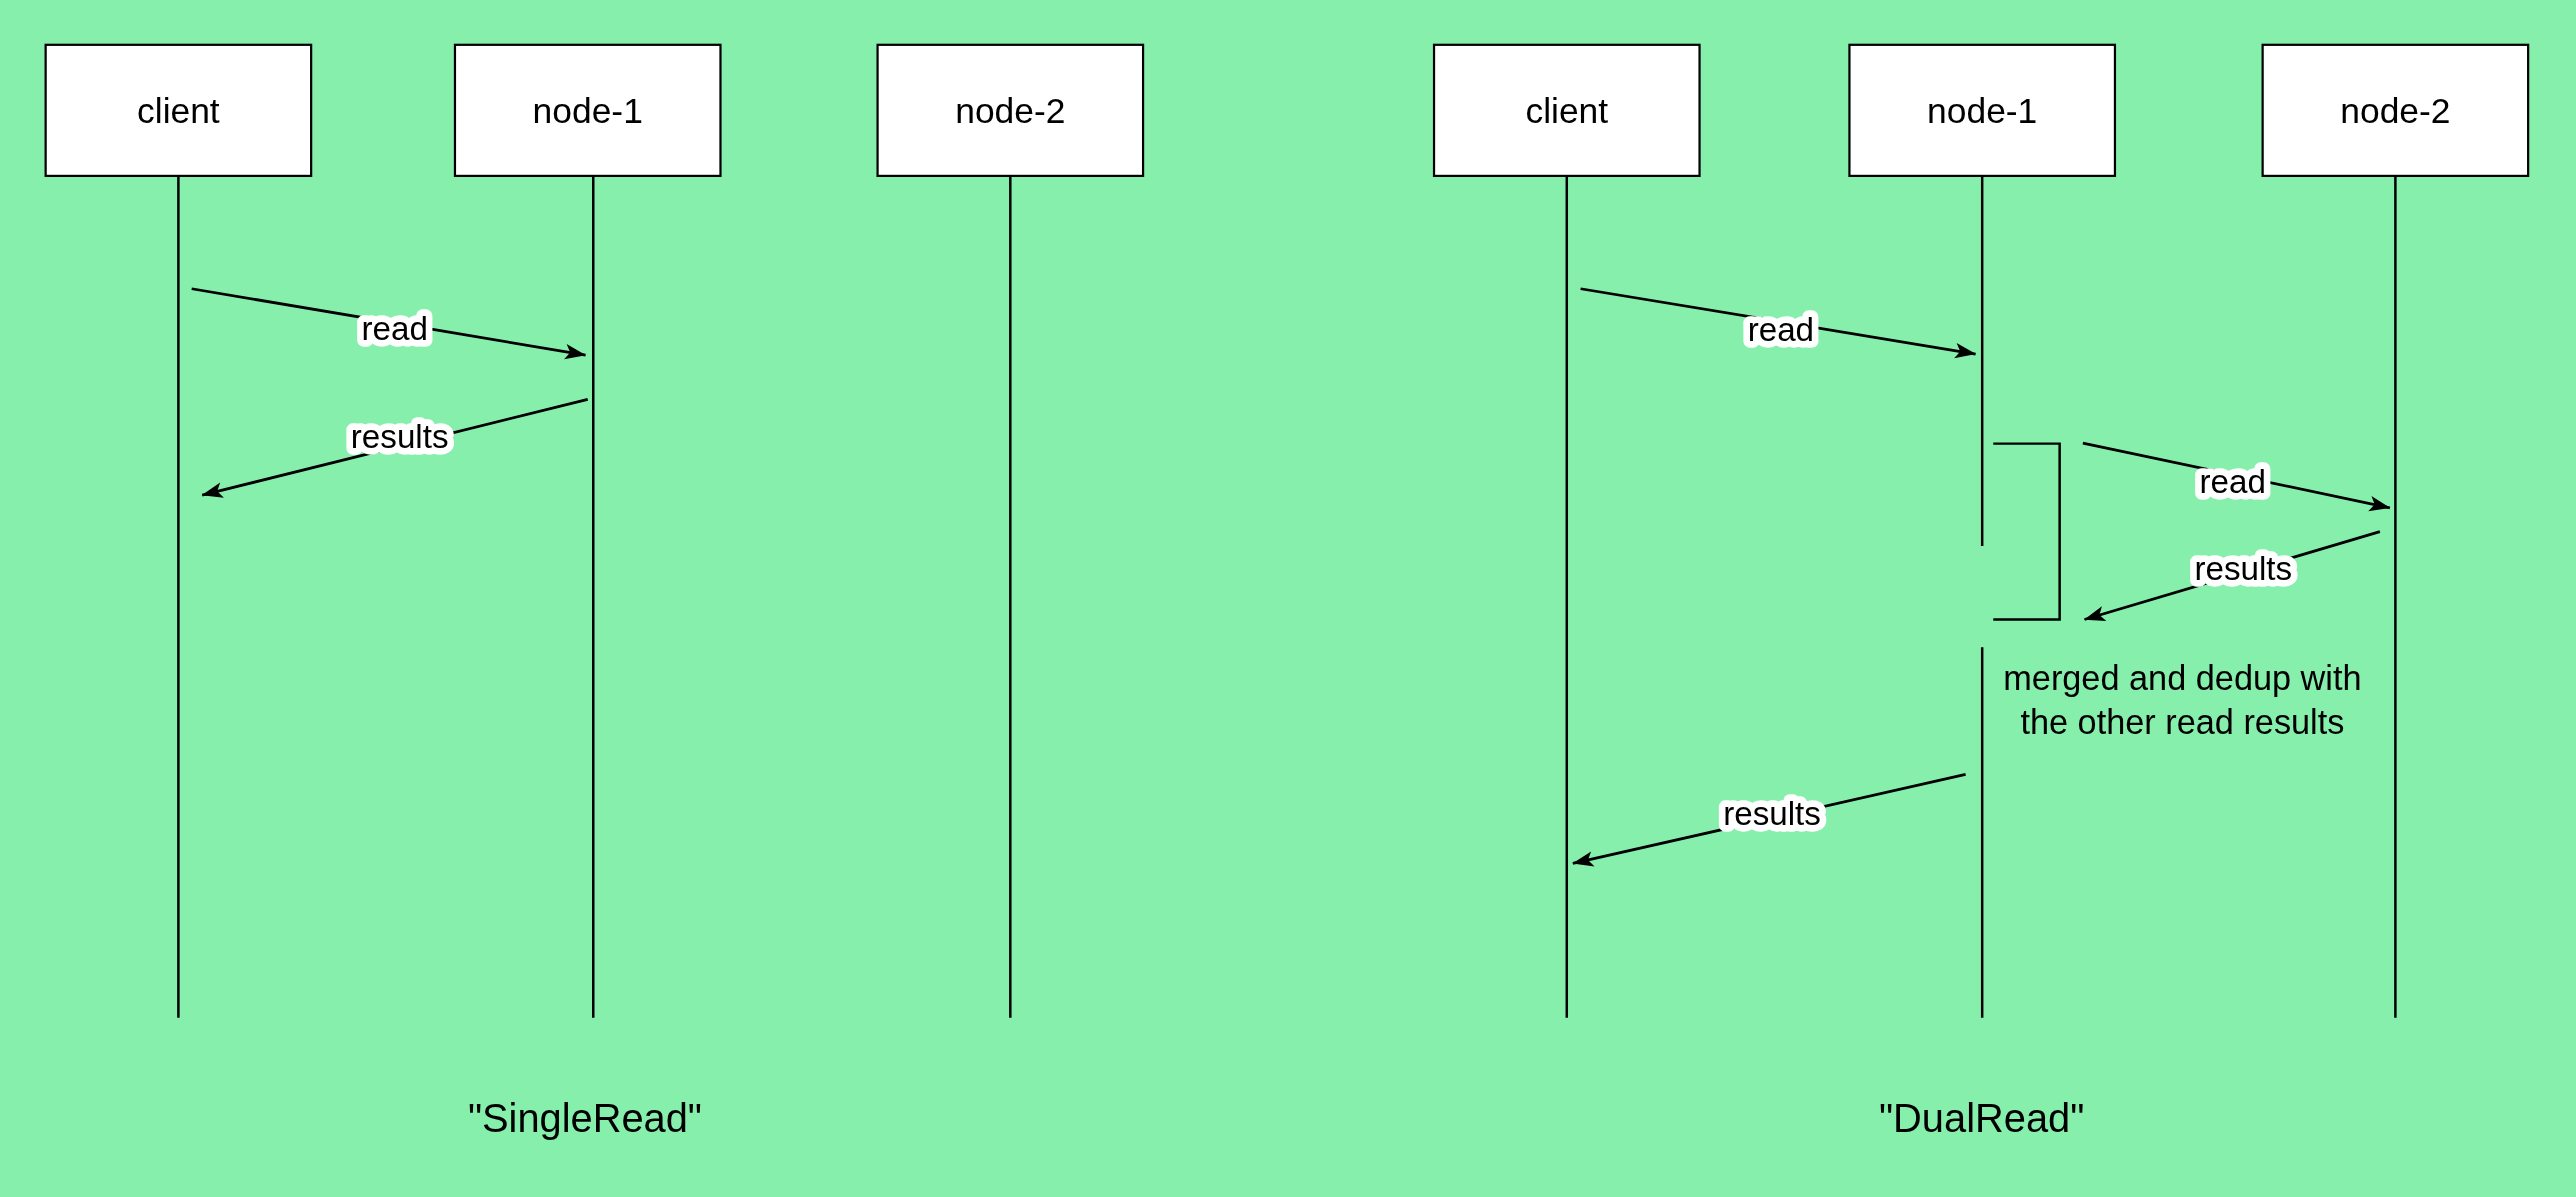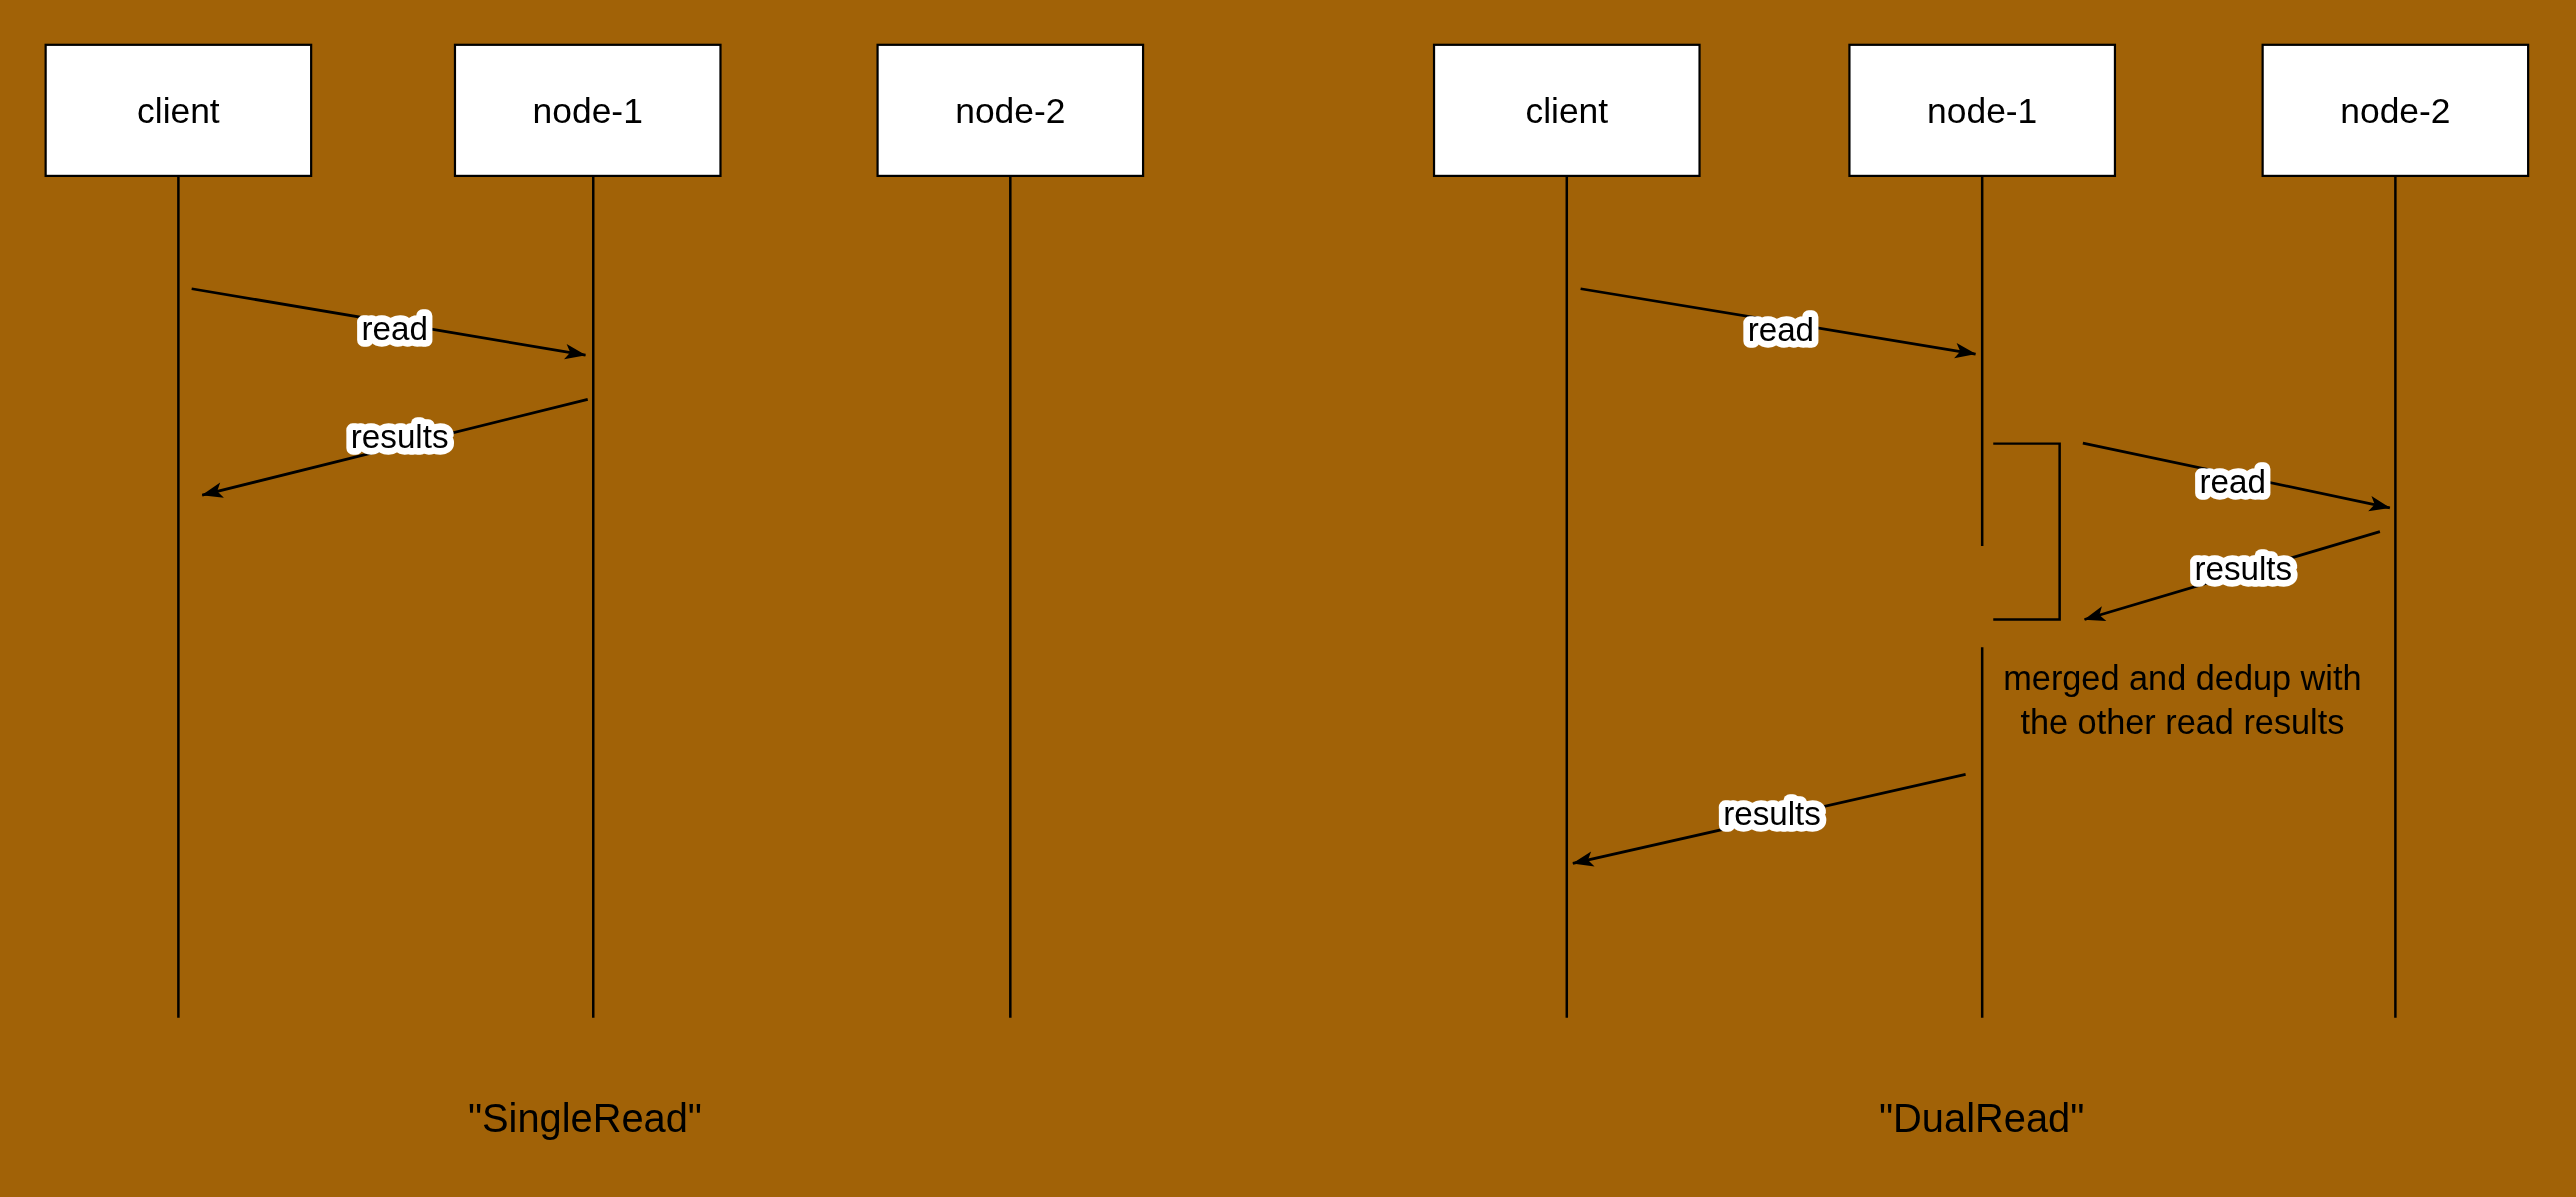--- a/index.html
+++ b/index.html
@@ -3,21 +3,21 @@
 <meta charset="utf-8">
 <style>
   html, body {
     margin: 0;
     padding: 0;
     background: #ffffff;
   }
   .canvas-wrap {
     width: 2576px;
     height: 1197px;
-    background: #a16207;
+    background: #86efac;
     position: relative;
   }
   svg text {
     font-family: "Liberation Sans", sans-serif;
     fill: #000000;
     text-anchor: middle;
   }
   .actor-box {
     fill: #ffffff;
     stroke: #000000;

